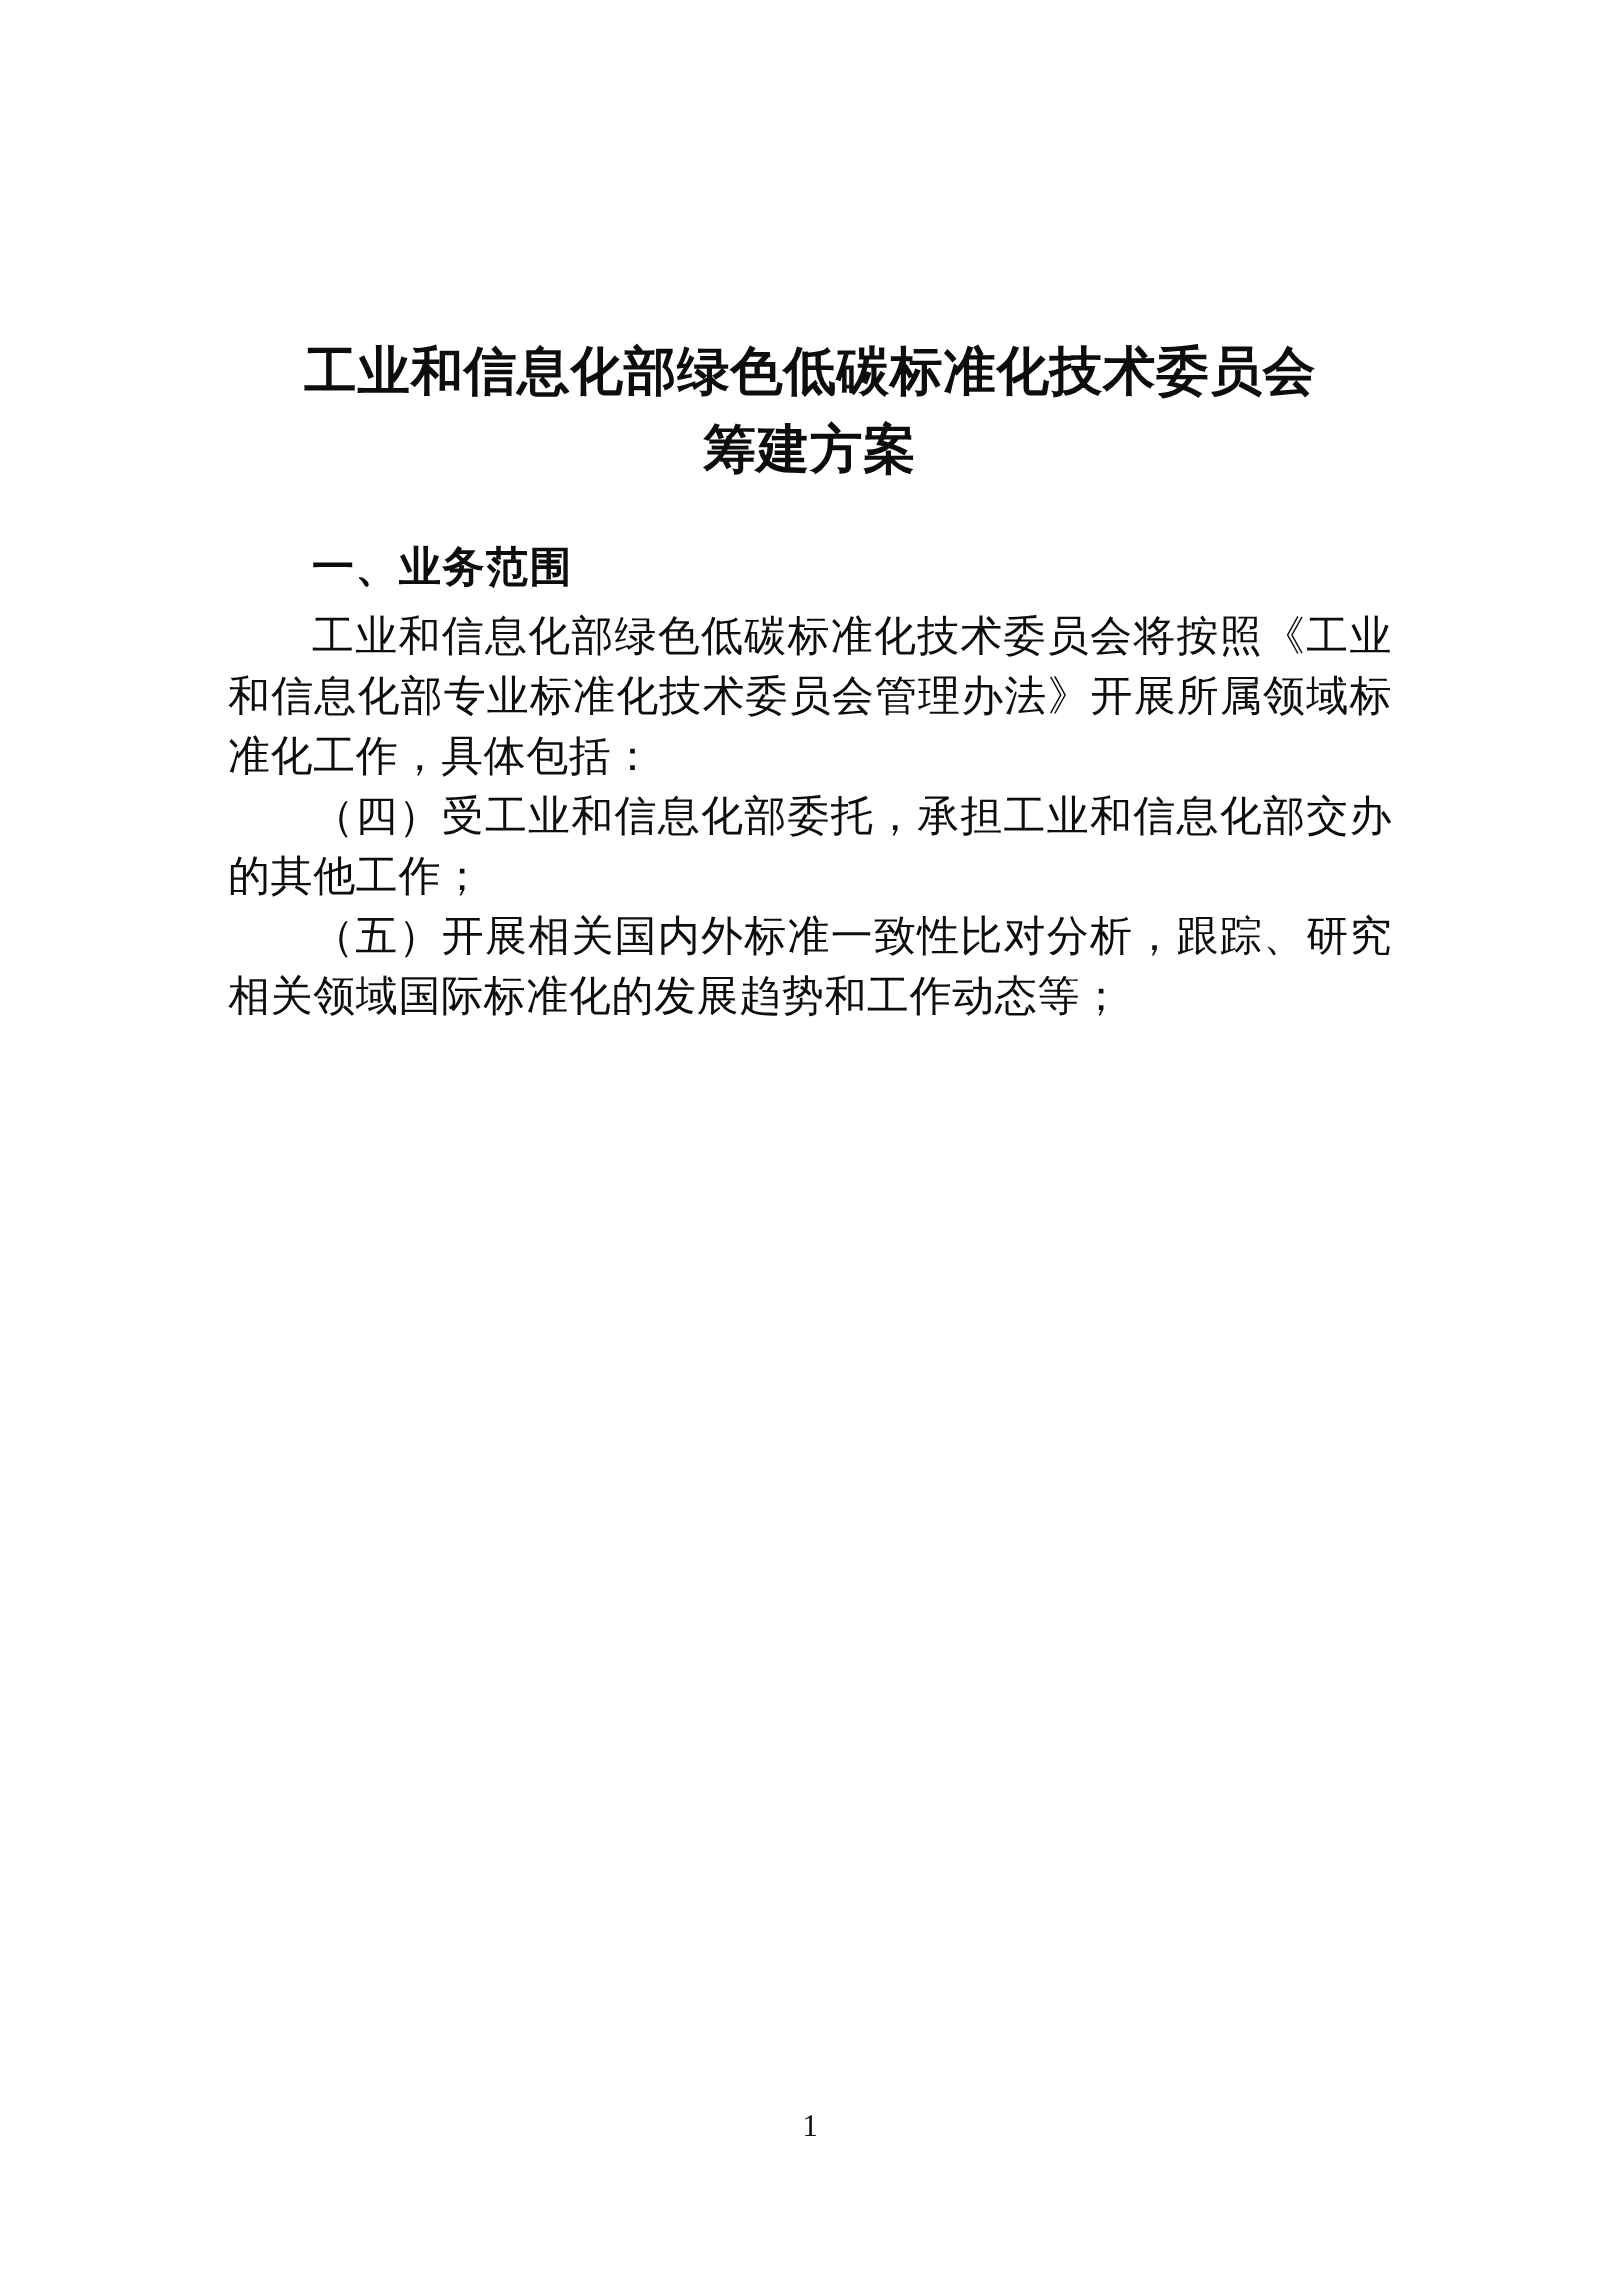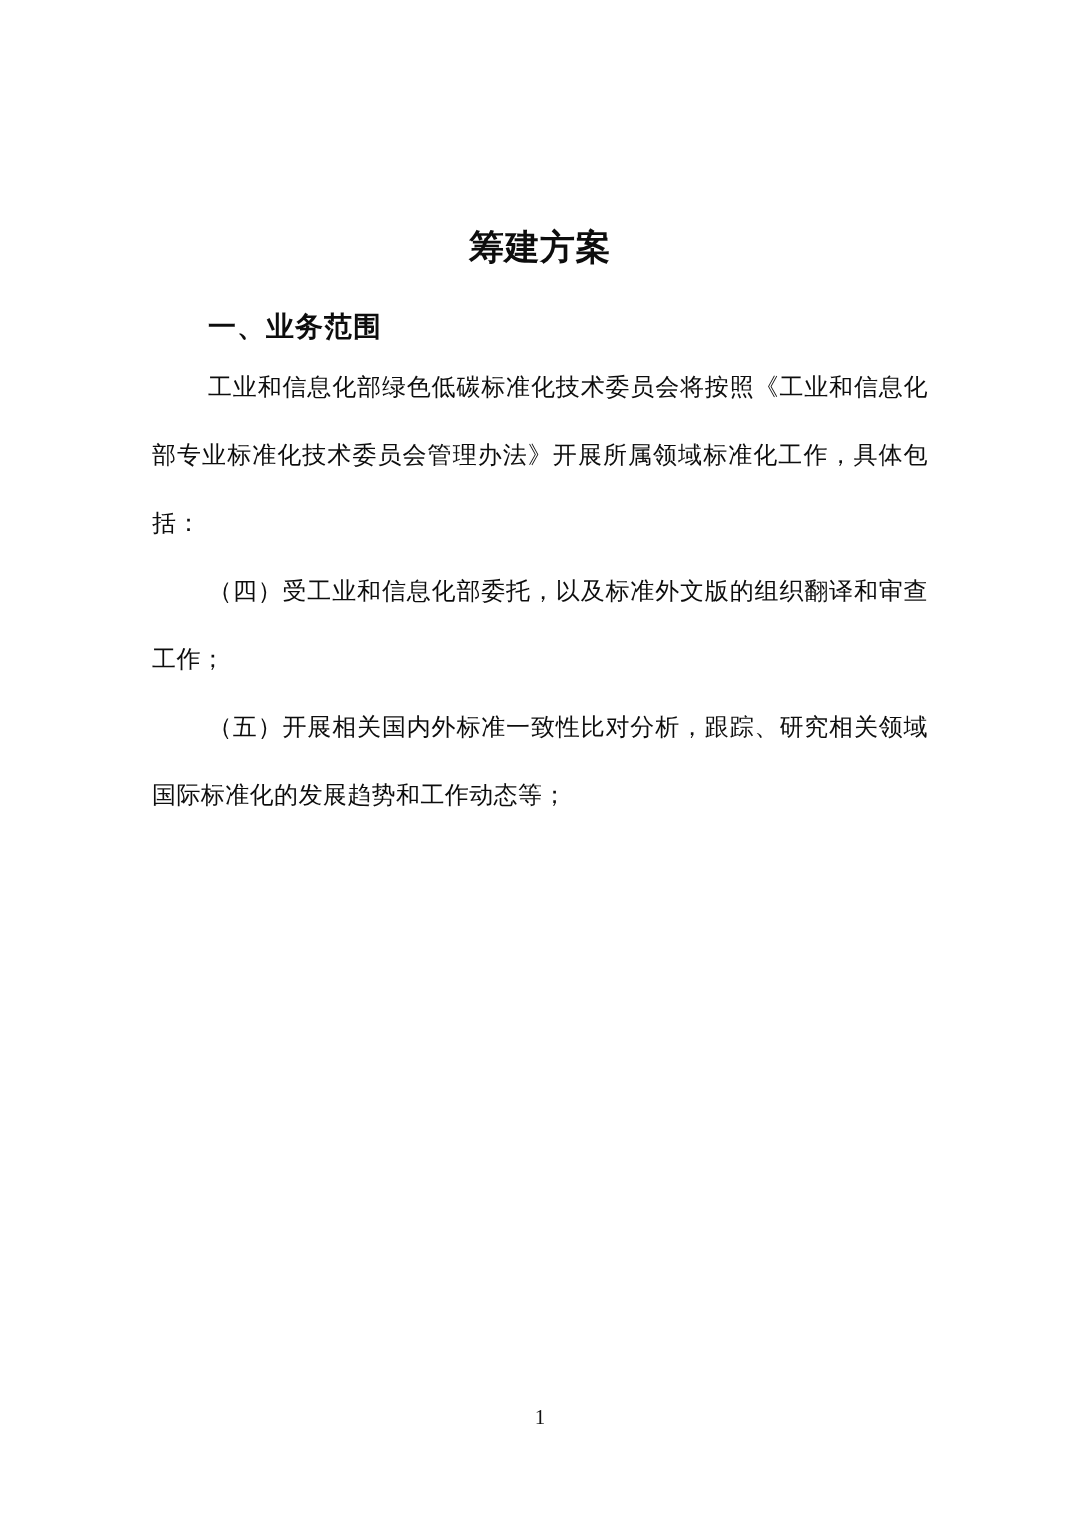--- a/index.html
+++ b/index.html
@@ -40,22 +40,22 @@
   }
   .section-heading {
     font-weight: bold;
     font-size: 28px;
     line-height: 40px;
     margin: 33px 0 6px 0;
     text-indent: 56px;
     letter-spacing: 1px;
   }
   p.body-text {
-    font-size: 24px;
-    line-height: 68px;
+    font-size: 28px;
+    line-height: 40px;
     margin: 0;
     text-indent: 56px;
     text-align: justify;
     text-justify: inter-ideograph;
     letter-spacing: 0.4px;
   }
   .page-number {
     position: absolute;
     left: 0;
     right: 0;
@@ -66,26 +66,27 @@
   }
 </style>
 </head>
 <body>
 
 <div class="page">
 
   <div class="content">
 
     <h1 class="doc-title">
+      <span>工业和信息化部绿色低碳标准化技术委员会</span>
       <span class="line2">筹建方案</span>
     </h1>
 
     <h2 class="section-heading">一、业务范围</h2>
 
     <p class="body-text">工业和信息化部绿色低碳标准化技术委员会将按照《工业和信息化部专业标准化技术委员会管理办法》开展所属领域标准化工作，具体包括：</p>
-    <p class="body-text">（四）受工业和信息化部委托，以及标准外文版的组织翻译和审查工作；</p>
+    <p class="body-text">（四）受工业和信息化部委托，承担工业和信息化部交办的其他工作；</p>
     <p class="body-text">（五）开展相关国内外标准一致性比对分析，跟踪、研究相关领域国际标准化的发展趋势和工作动态等；</p>
 
   </div>
 
   <div class="page-number">1</div>
 
 </div>
 
 </body></html>

